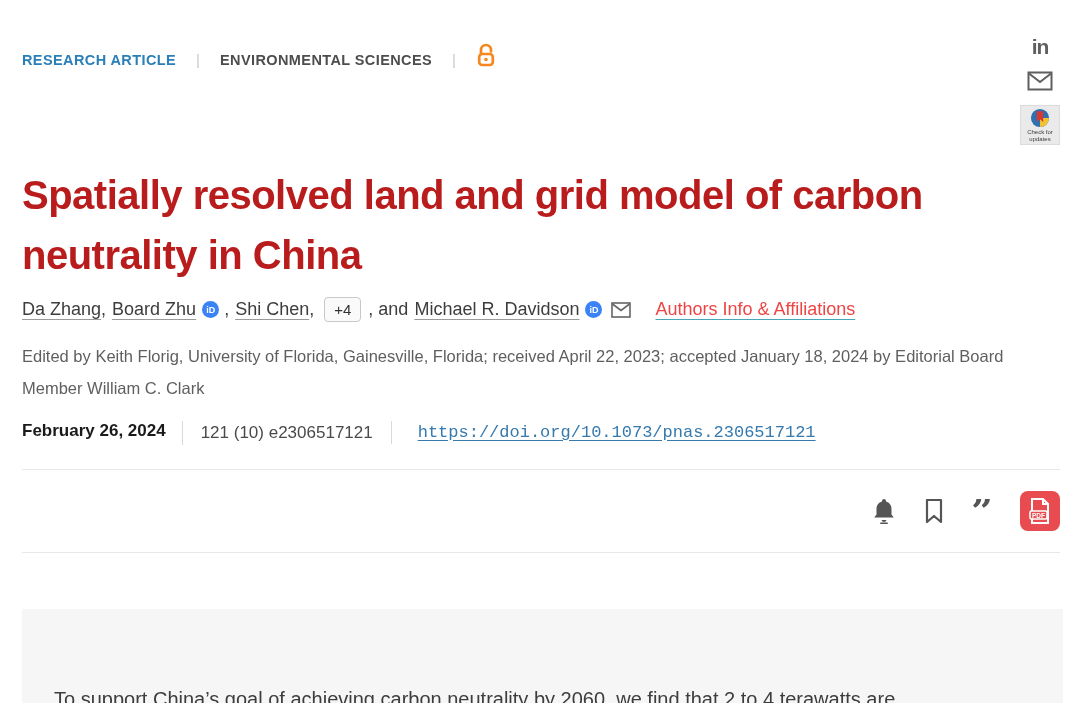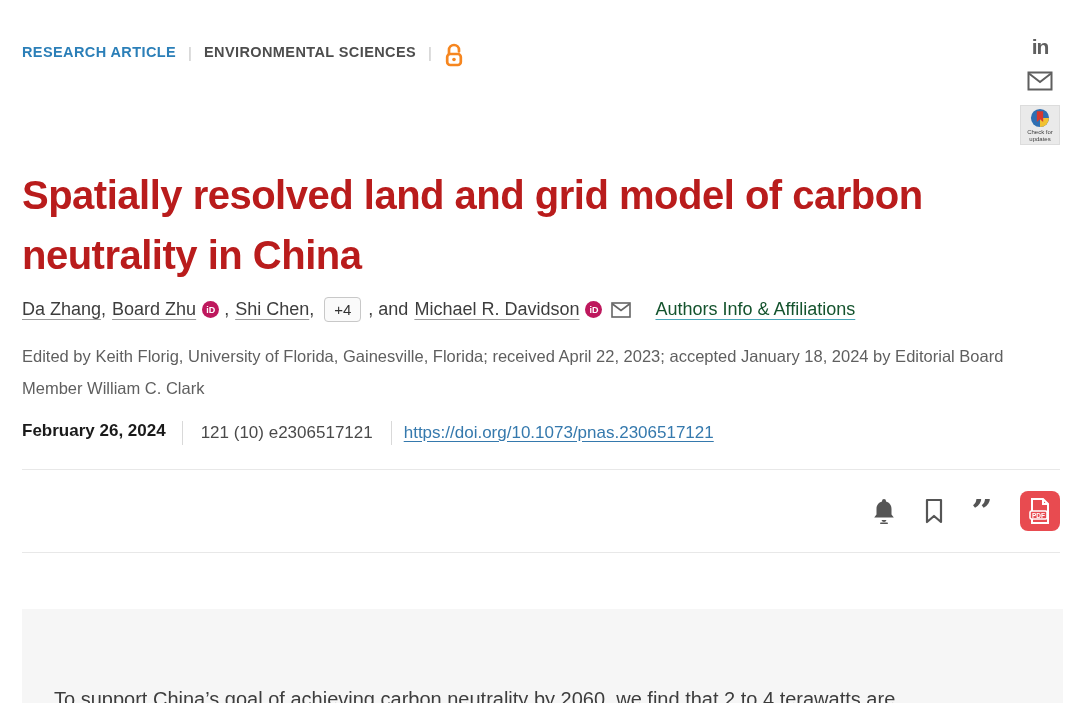--- a/index.html
+++ b/index.html
@@ -2,21 +2,21 @@
 <html><head>
 <meta charset="utf-8">
 <style>
   * { margin:0; padding:0; box-sizing:border-box; }
   html,body { width:1080px; height:703px; overflow:hidden; background:#ffffff;
               font-family:"Liberation Sans", sans-serif; }
   .page { padding:42px 20px 0 22px; }
 
   
   .kicker-row { display:flex; align-items:flex-start; justify-content:space-between; }
-  .kicker-left { display:flex; align-items:flex-start; gap:12px; padding-top:2px; }
+  .kicker-left { display:flex; align-items:flex-end; gap:20px; padding-top:2px; }
   .kicker-type { color:#2b7fb8; font-size:14.5px; font-weight:bold; letter-spacing:.4px; }
   .kicker-subject { color:#4d4d4d; font-size:14.5px; font-weight:bold; letter-spacing:.4px; }
   .kicker-sep { color:#c9c9c9; font-size:15px; font-weight:normal; }
   .oa-icon { display:inline-flex; margin-top:-2px; }
 
   .kicker-right { display:flex; align-items:center; gap:14px; margin-top:-6px;flex-direction:column; }
   .linkedin-icon { font-family:"Liberation Sans",sans-serif; font-weight:bold; font-size:21px;
                    color:#5f5f5f; line-height:1; letter-spacing:-1px; }
   .crossmark { width:40px; height:40px; background:#eaeaea; border:1px solid #dcdcdc;
                display:flex; flex-direction:column; align-items:center; justify-content:center;
@@ -26,38 +26,38 @@
   
   .title { margin-top:20px; max-width:960px; font-size:40px; line-height:60px;
            font-weight:bold; color:#b91c1c; letter-spacing:-0.5px; }
 
   
   .authors-row { margin-top:12px; font-size:18px; color:#3d3d3d; display:flex;
                  align-items:center; flex-wrap:wrap; }
   .author-name { text-decoration:underline; text-decoration-color:#9a9a9a; text-underline-offset:4px;
                  color:#3d3d3d; cursor:pointer; }
   .author-sep { color:#3d3d3d; margin-right:6px; }
-  .orcid-badge { width:17px; height:17px; border-radius:50%; background:#be185d; color:#fff;
+  .orcid-badge { width:17px; height:17px; border-radius:50%; background:#3b82f6; color:#fff;
                  font-size:9px; font-weight:bold; display:inline-flex; align-items:center;
                  justify-content:center; margin:0 5px 0 6px; cursor:pointer; }
   .more-authors-btn { border:1px solid #c8c8c8; background:#fafafa; border-radius:4px;
                       font-size:15px; color:#333; padding:3px 9px; margin:0 7px 0 4px; cursor:pointer; }
   .mail-sm { margin:0 14px 0 4px; cursor:pointer; display:inline-flex; }
-  .affil-link { color:#14532d; font-size:18px; text-decoration:underline;
+  .affil-link { color:#ef4444; font-size:18px; text-decoration:underline;
                 text-decoration-color:#49a6b8; text-underline-offset:4px; margin-left:10px; cursor:pointer;text-align:center; }
 
   
   .edited { margin-top:18px; max-width:1035px; font-size:16.5px; line-height:32px; color:#5f5f5f; }
 
   
   .pub-row { margin-top:17px; display:flex; align-items:flex-start; font-size:17px; }
   .pub-date { font-weight:bold; color:#1a1a1a; padding-right:16px; }
   .pub-cite { color:#4a4a4a; padding:2px 18px; border-left:1px solid #d9d9d9; }
   .pub-doi { color:#3579ad; text-decoration:underline; text-underline-offset:3px;
-             padding:2px 0 2px 12px; border-left:1px solid #d9d9d9; cursor:pointer; }
+             padding:2px 0 2px 26px; border-left:1px solid #d9d9d9; cursor:pointer;font-family:Liberation Mono, monospace; }
 
   .divider { border:none; border-top:1px solid #e8e8e8; margin:0; }
   .div-1 { margin-top:24px; }
 
   
   .toolbar { height:82px; display:flex; align-items:center; justify-content:flex-end; gap:27px; }
   .tool-icon { cursor:pointer; display:inline-flex; align-items:center; }
   .quote-glyph { font-family:"DejaVu Serif", serif; font-weight:bold; font-size:38px;
                  color:#555; line-height:20px; height:24px; overflow:hidden; }
   .pdf-btn { width:40px; height:40px; background:#e84b50; border-radius:8px; display:flex;

